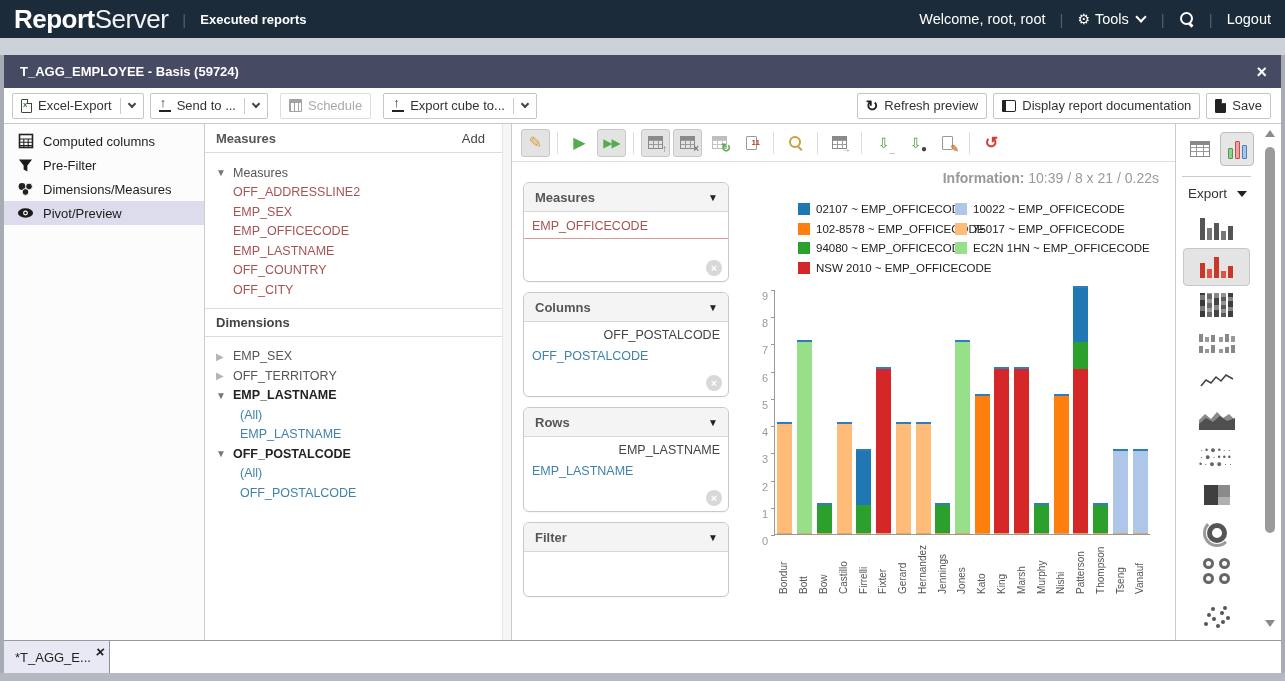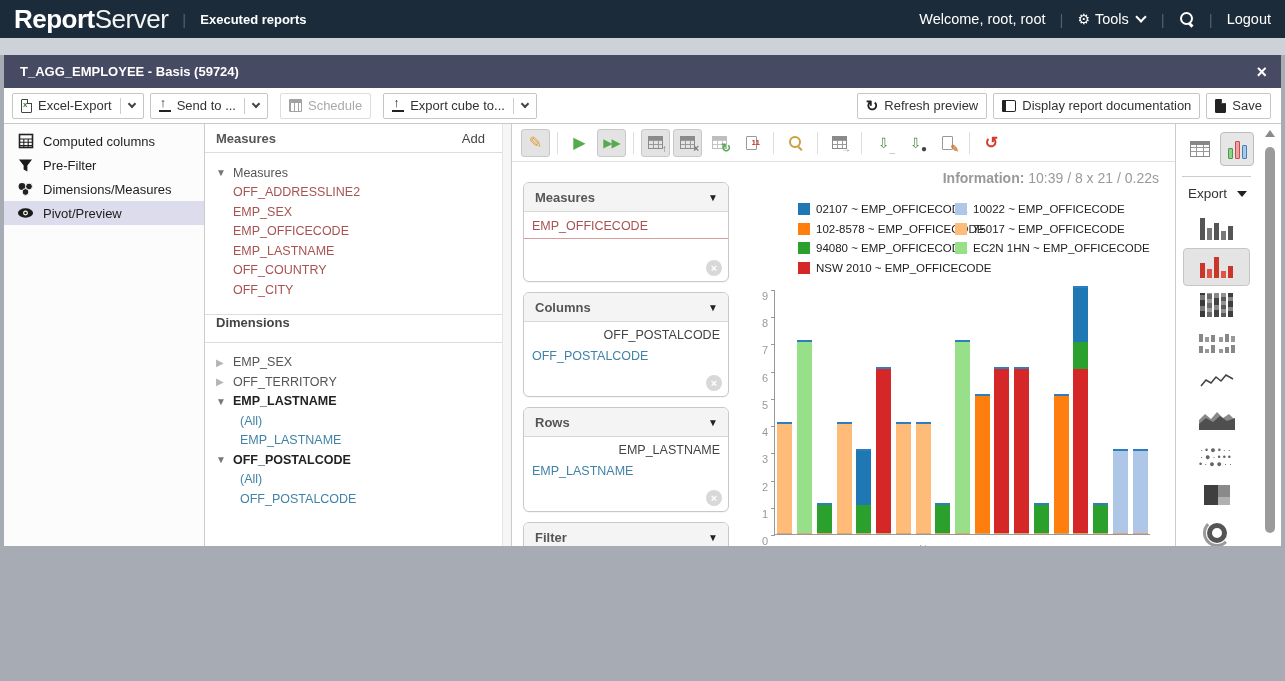--- a/index.html
+++ b/index.html
@@ -1,18 +1,18 @@
 <!DOCTYPE html>
 <html><head>
 <meta charset="utf-8">
 <style>
   * { margin:0; padding:0; box-sizing:border-box; }
   html,body { width:1285px; height:681px; }
   body { font-family:"Liberation Sans", sans-serif; background:#a6abb4; }
-  #page { position:relative; width:1285px; height:546px; overflow:hidden; }
+  #page { position:relative; width:1285px; height:681px; overflow:hidden; }
 
   
   #navbar { position:absolute; left:0; top:0; width:1285px; height:38px; background:#1c2b3a;
             display:flex; align-items:center; color:#fff; }
   .logo { margin-left:14px; font-size:26px; color:#fff; letter-spacing:-0.5px; cursor:pointer; white-space:nowrap; }
   .logo b { font-weight:700; } .logo span { font-weight:400; opacity:.95; }
   #nav-menu { display:flex; gap:28px; margin-left:64px; }
   .nav-item { color:#9fabb5; font-size:14.5px; cursor:pointer; }
   .nav-sep { color:#51606e; margin:0 14px; font-size:15px; }
   .nav-active { color:#fff; font-weight:700; font-size:13px; }
@@ -72,21 +72,21 @@
   #treepanel { position:absolute; left:201px; top:0; width:307px; height:100%; background:#fff; border-right:1px solid #ccc; }
   .tp-head { height:29px; border-bottom:1px solid #ddd; display:flex; align-items:center; }
   .tp-head .t { font-weight:700; font-size:13px; color:#555; margin-left:11px; }
   .tp-head .add { position:absolute; right:26px; font-size:13px; color:#444; cursor:pointer; }
   #meas-tree { padding:10px 0 8px 0; }
   .tree-row { height:19.5px; display:flex; align-items:center; font-size:12.5px; }
   .tree-caret { width:12px; margin-left:11px; color:#777; font-size:10px; }
   .tree-caret.lt { color:#b5b5b5; }
   .tree-root { color:#555; margin-left:5px; }
   .tree-meas { color:#a85252; margin-left:28px; cursor:pointer; }
-  #dim-header { height:29px; border-top:1px solid #ddd; border-bottom:1px solid #ddd; display:flex; margin-top:6px; }
+  #dim-header { height:29px; border-top:1px solid #ddd; border-bottom:1px solid #ddd; display:flex; align-items:center; }
   #dim-header .t { font-weight:700; font-size:13px; color:#444; margin-left:11px; }
   #dim-tree { padding-top:10px; }
   .dim-label { color:#555; margin-left:5px; cursor:pointer; }
   .dim-label.exp { color:#222; font-weight:700; }
   .dim-child { color:#4183a8; margin-left:35px; cursor:pointer; }
   #tp-scroll { position:absolute; right:0; top:0; width:9px; height:100%; background:#f6f6f6; border-left:1px solid #e6e6e6; }
 
   
   #pivotarea { position:absolute; left:508px; top:0; width:663px; height:100%; }
   #ptoolbar { height:38px; border-bottom:1px solid #e0e0e0; display:flex; align-items:center; padding-left:9px; }

